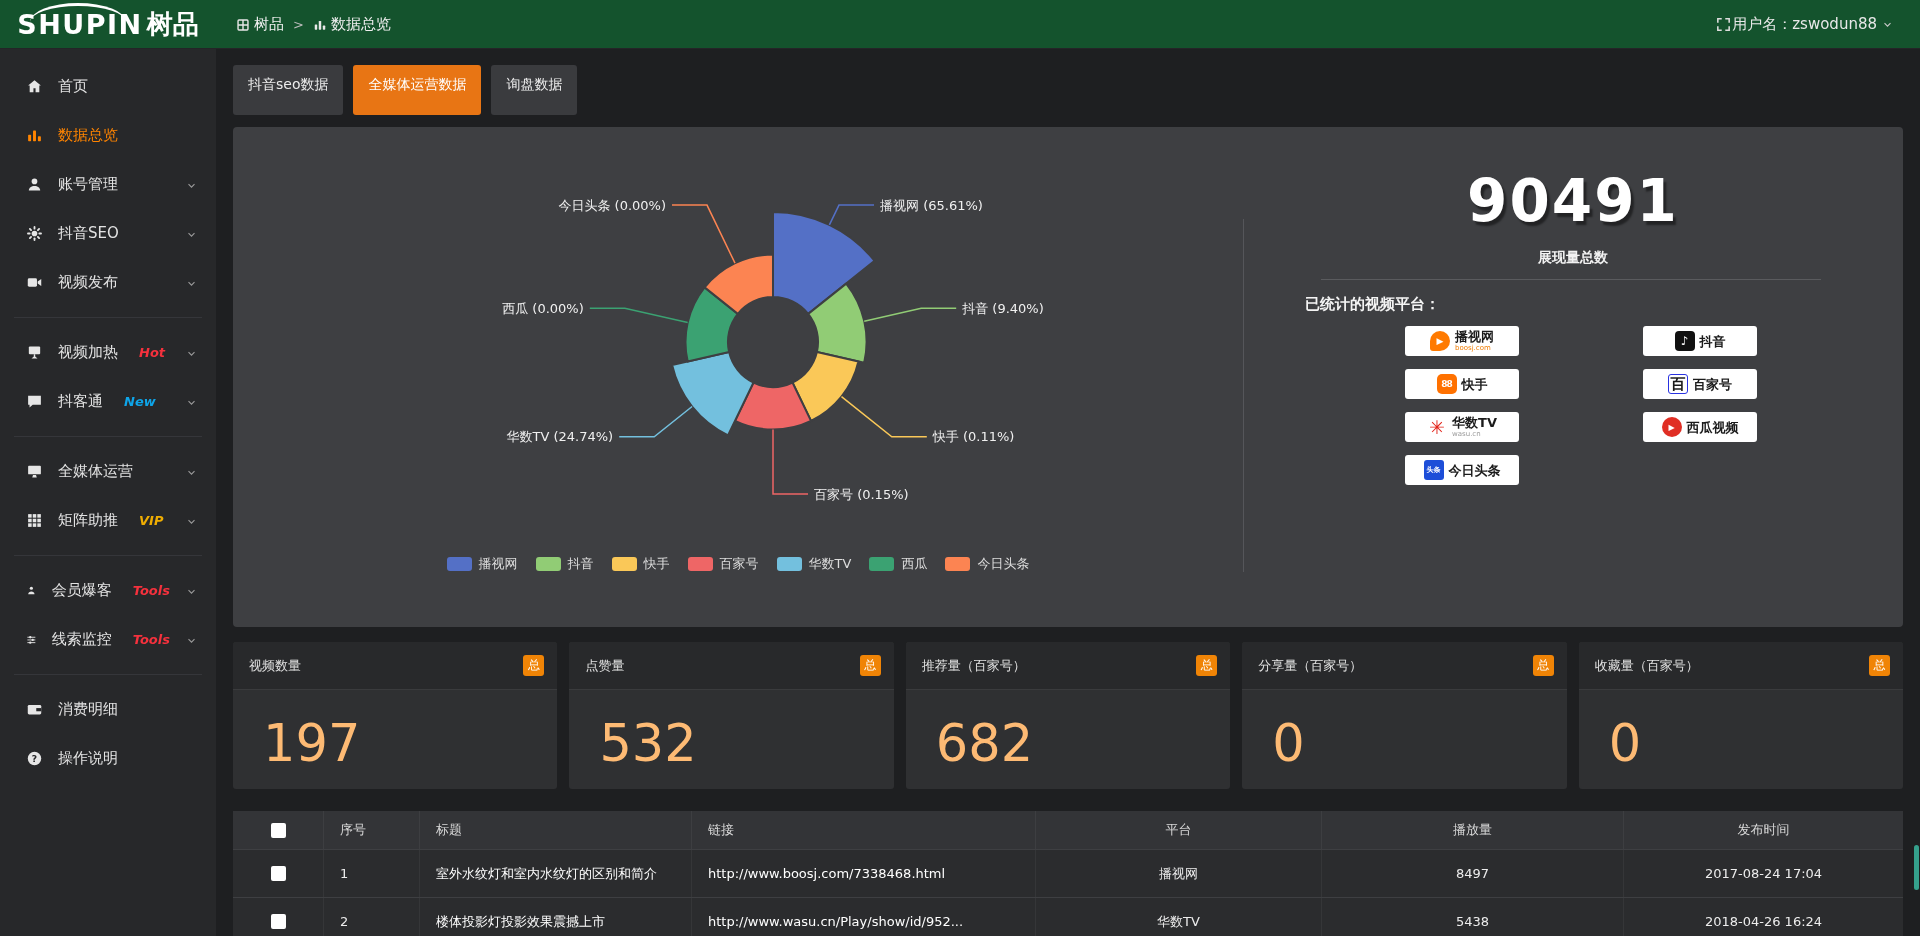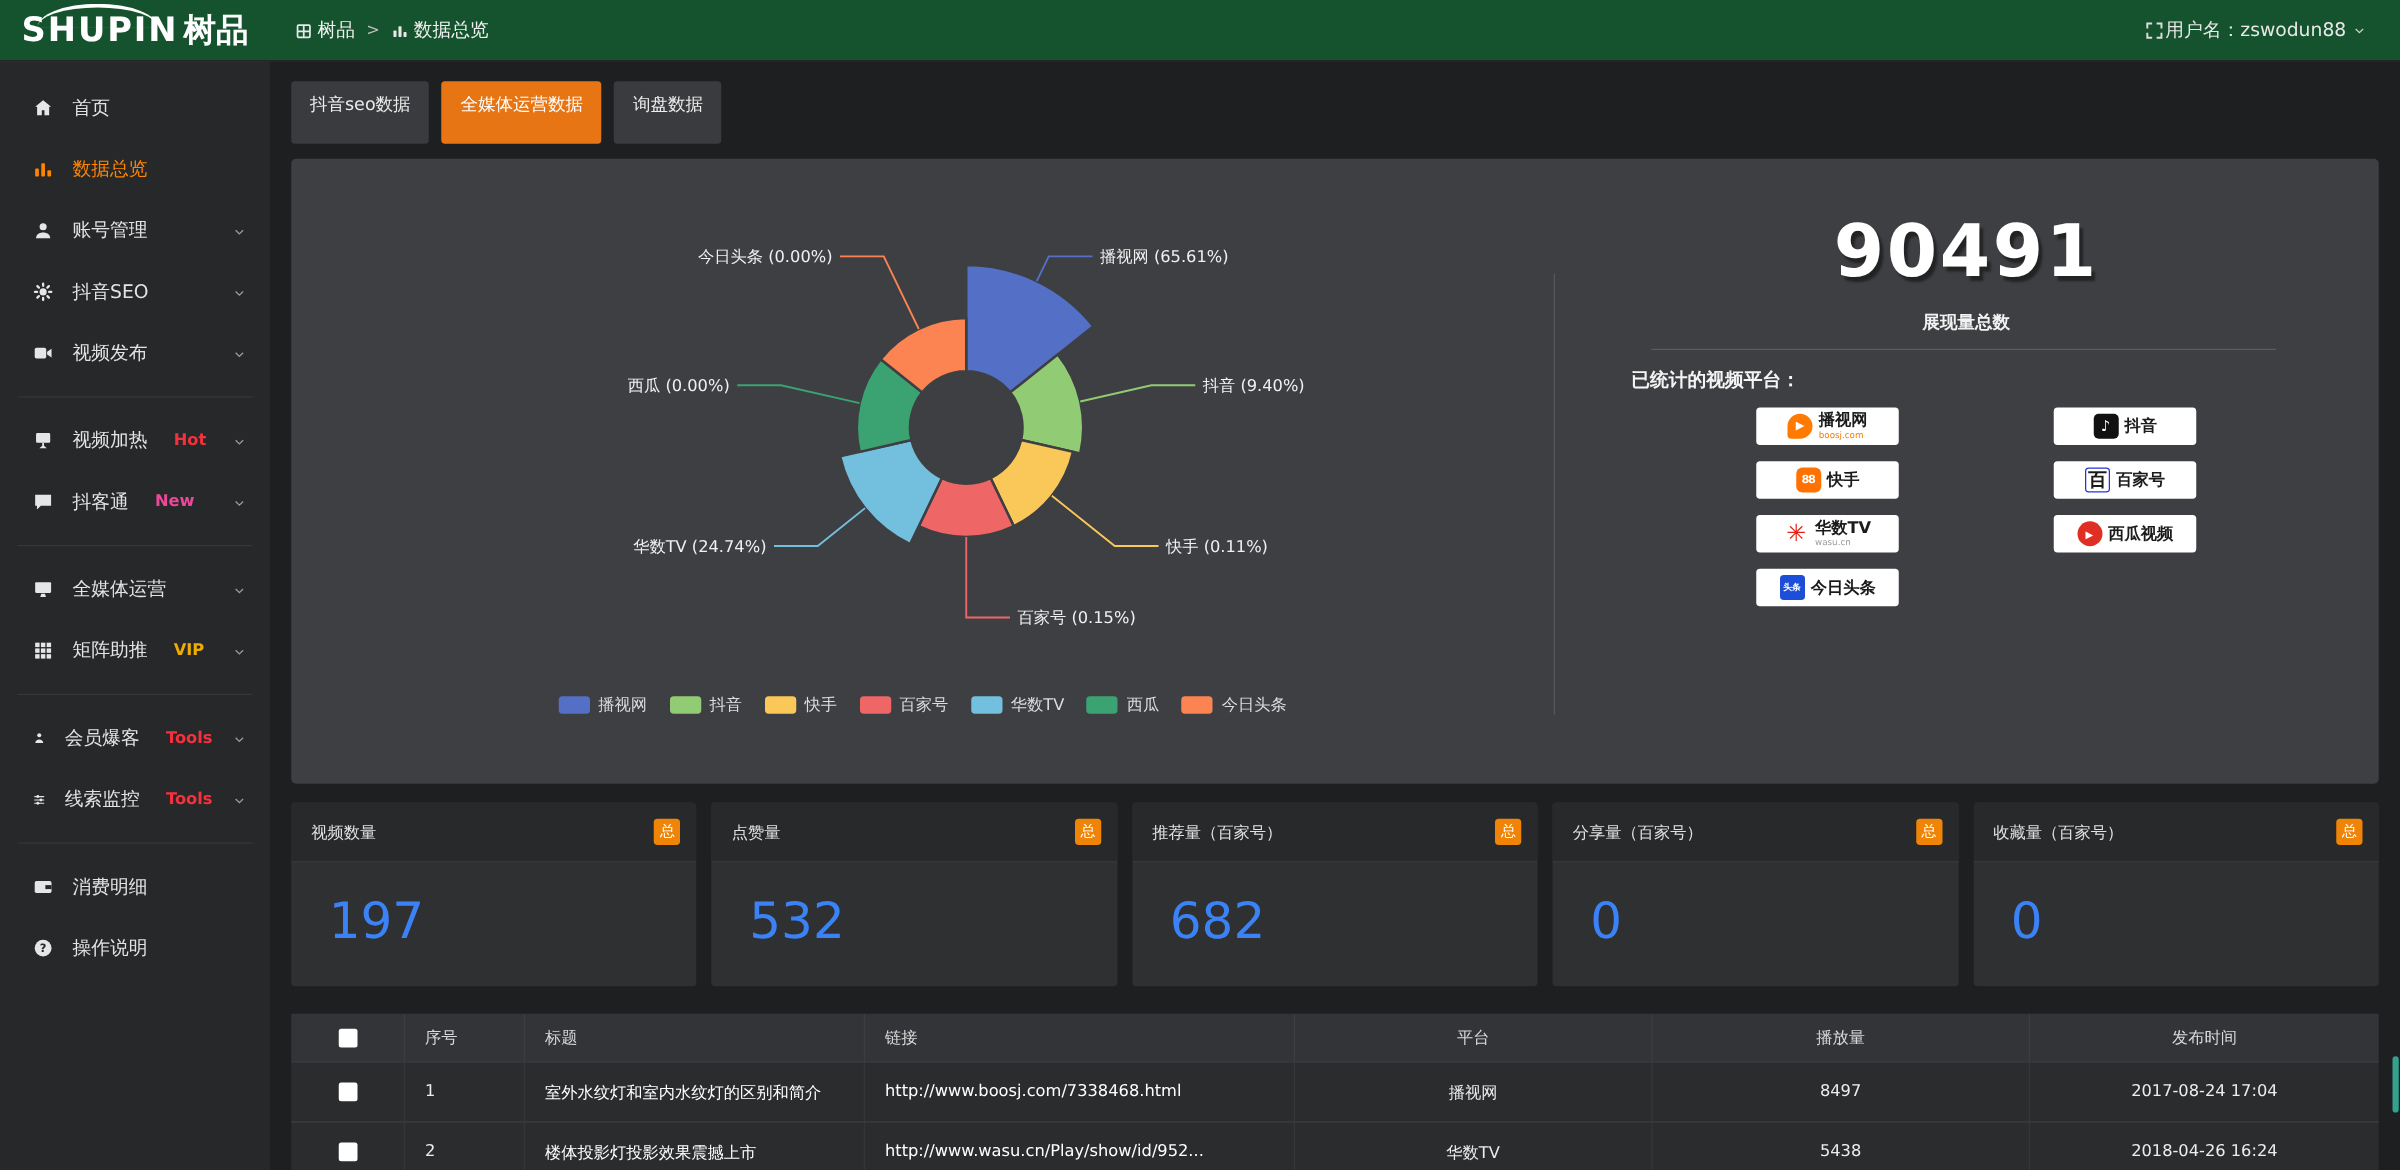--- a/index.html
+++ b/index.html
@@ -21,21 +21,21 @@
   .topbar-right{margin-left:auto;display:flex;align-items:center;padding-right:26px;color:#e8e8e8;font-size:15px;}
   .fs-btn{cursor:pointer;display:flex;align-items:center;}
   .user-name{cursor:pointer;display:flex;align-items:center;gap:4px;}
 
   
   .sidebar{position:absolute;top:48px;left:0;bottom:0;width:216px;background:#27282a;z-index:10;padding-top:14px;}
   .side-item{height:49px;display:flex;align-items:center;padding:0 18px 0 26px;gap:15px;color:#e3e3e3;
     font-size:15px;cursor:pointer;}
   .side-item .lbl{white-space:nowrap;}
   .side-item.active{color:#ff8400;}
-  .side-badge{font-weight:700;font-size:13px;margin-left:6px;}
+  .side-badge{font-style:italic;font-weight:700;font-size:13px;margin-left:6px;}
   .side-chev{margin-left:auto;color:#9b9b9b;}
   .side-divider{height:1px;background:#35363a;margin:10px 14px;}
 
   
   .main{position:absolute;left:216px;top:48px;right:0;bottom:0;padding:0 17px;}
   .tabs{margin-top:17px;display:flex;gap:10px;}
   .tab{height:48px;line-height:36px;padding:1px 15px;background:#3a3b3e;color:#ececec;font-size:14px;
     border-radius:3px;cursor:pointer;}
   .tab.active{background:#e87514;color:#fff;}
 
@@ -63,21 +63,21 @@
   .psub{font-size:7px;color:#f07c00;margin-top:2px;}
   .psub.gray{color:#999;}
 
   .stat-row{margin-top:15px;display:flex;gap:12px;height:147px;}
   .stat-card{flex:1;background:#2f3032;border-radius:3px;overflow:hidden;}
   .stat-head{height:47px;display:flex;align-items:center;padding:0 13px 0 16px;background:#28292b;
     border-bottom:1px solid #3a3b3d;justify-content:center;}
   .stat-label{color:#e2e2e2;font-size:13px;}
   .stat-total{margin-left:auto;width:21px;height:21px;background:#f08406;border-radius:3px;color:#fff;
     font-size:12px;display:flex;align-items:center;justify-content:center;}
-  .stat-value{padding:24px 0 0 30px;color:#3b82f6;font-size:40px;font-weight:500;}
+  .stat-value{padding:24px 0 0 30px;color:#fdba74;font-size:51px;font-weight:500;}
 
   .data-table{margin-top:22px;}
   .t-header{display:flex;height:38px;background:#333437;align-items:center;color:#d9d9d9;font-size:13px;}
   .t-row{display:flex;height:47px;background:#2b2c2e;align-items:center;color:#ededed;font-size:13px;
     border-top:1px solid #3e3f42;}
   .t-row.stub{height:6px;}
   .cell{display:flex;align-items:center;height:100%;box-sizing:border-box;border-left:1px solid rgba(255,255,255,.05);}
   .cell:first-child{border-left:none;}
   .c-check{width:90px;justify-content:center;}
   .c-index{width:96px;padding-left:16px;}
@@ -203,21 +203,21 @@
       <span class="side-badge" style="color:#f5313d">Hot</span>
       <span class="side-chev"><svg class="ic" viewBox="0 0 24 24" width="13" height="13" fill="#9b9b9b" style="color:#9b9b9b">
           <path d="M6.5 9.5 12 15l5.5-5.5" fill="none" stroke="currentColor" stroke-width="2"></path>
         </svg></span>
     </div>
     <div class="side-item">
       <svg class="ic" viewBox="0 0 24 24" width="17" height="17" fill="#e6e6e6" style="color:#e6e6e6">
         <path d="M3 4h18v12.5H9.5L5 20.5v-4H3z"></path>
       </svg>
       <span class="lbl">抖客通</span>
-      <span class="side-badge" style="color:#ec4899">New</span>
+      <span class="side-badge" style="color:#0ea5e9">New</span>
       <span class="side-chev"><svg class="ic" viewBox="0 0 24 24" width="13" height="13" fill="#9b9b9b" style="color:#9b9b9b">
           <path d="M6.5 9.5 12 15l5.5-5.5" fill="none" stroke="currentColor" stroke-width="2"></path>
         </svg></span>
     </div>
     <div class="side-divider"></div>
     <div class="side-item">
       <svg class="ic" viewBox="0 0 24 24" width="17" height="17" fill="#e6e6e6" style="color:#e6e6e6">
         <rect x="3" y="4" width="18" height="12" rx="1.2"></rect>
         <path d="M8.8 20.5h6.4l-1.1-3.5h-4.2z"></path>
       </svg>

